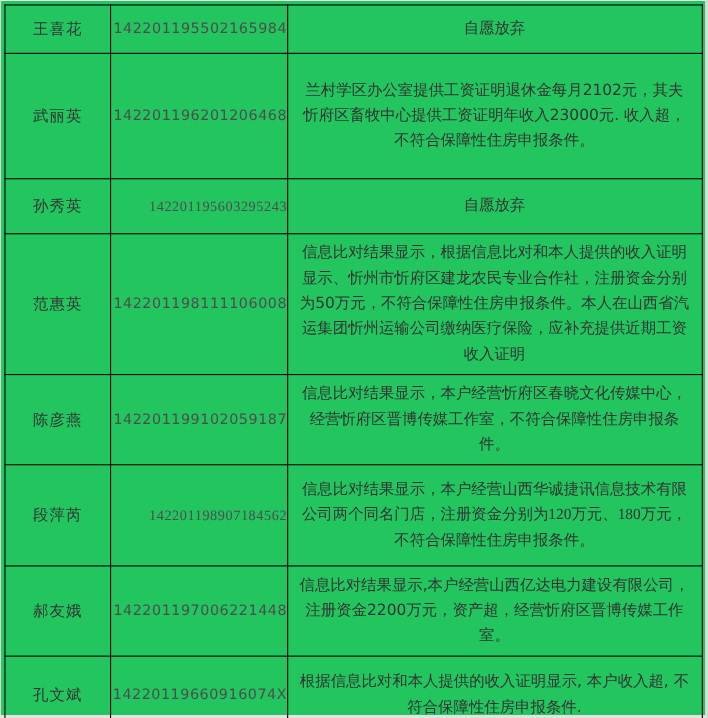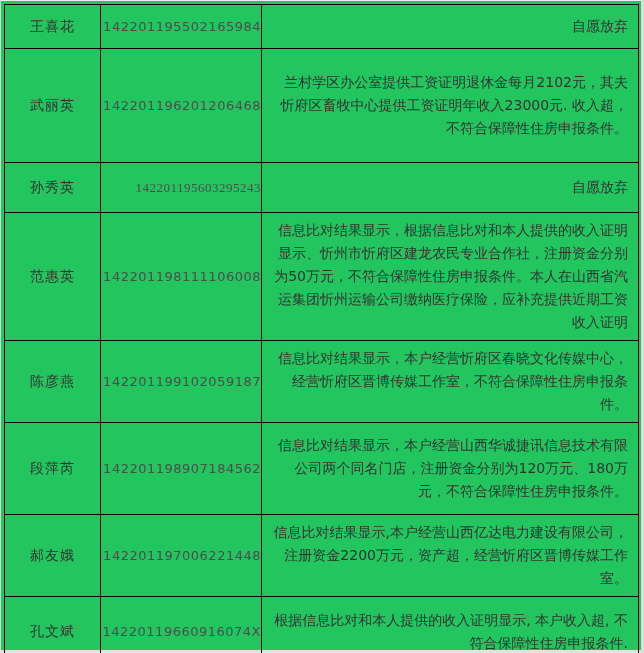--- a/index.html
+++ b/index.html
@@ -34,31 +34,31 @@
     text-align: center;
     letter-spacing: 1px;
   }
   td.id-cell {
     text-align: right;
     font-size: 13px;
     color: #4d4d4d;
     letter-spacing: 0.5px;
   }
   td.remark-cell {
-    text-align: right;
+    text-align: center;
     padding: 6px 10px 6px 9px;
     line-height: 23px;
   }
   
   tr:nth-child(1) td { height: 44px; }
   tr:nth-child(2) td { height: 114px; }
   tr:nth-child(3) td { height: 50px; font-family: Liberation Serif, serif; }
   tr:nth-child(4) td { height: 113px; }
   tr:nth-child(5) td { height: 73px; }
-  tr:nth-child(6) td { height: 92px; }
+  tr:nth-child(6) td { height: 92px; font-family: Liberation Serif, serif; }
   tr:nth-child(7) td { height: 43px; }
   tr:nth-child(8) td { height: 70px; }
   tr:nth-child(9) td { height: 70px; }
 </style>
 </head>
 <body>
 
 <div class="page">
   <table class="records">
     <colgroup>

